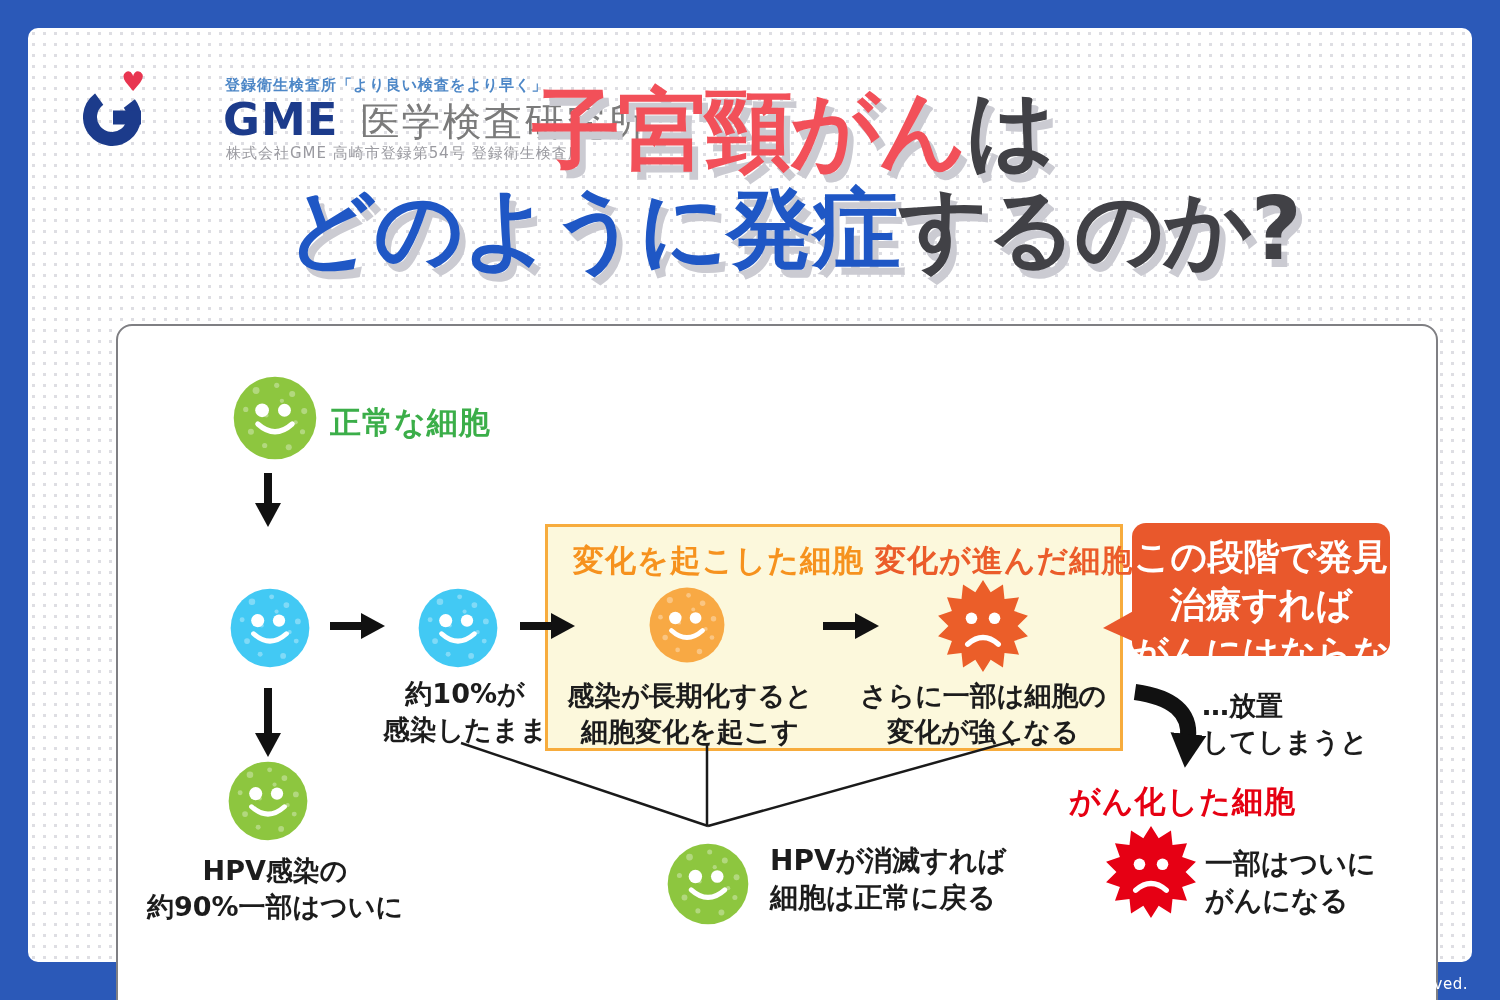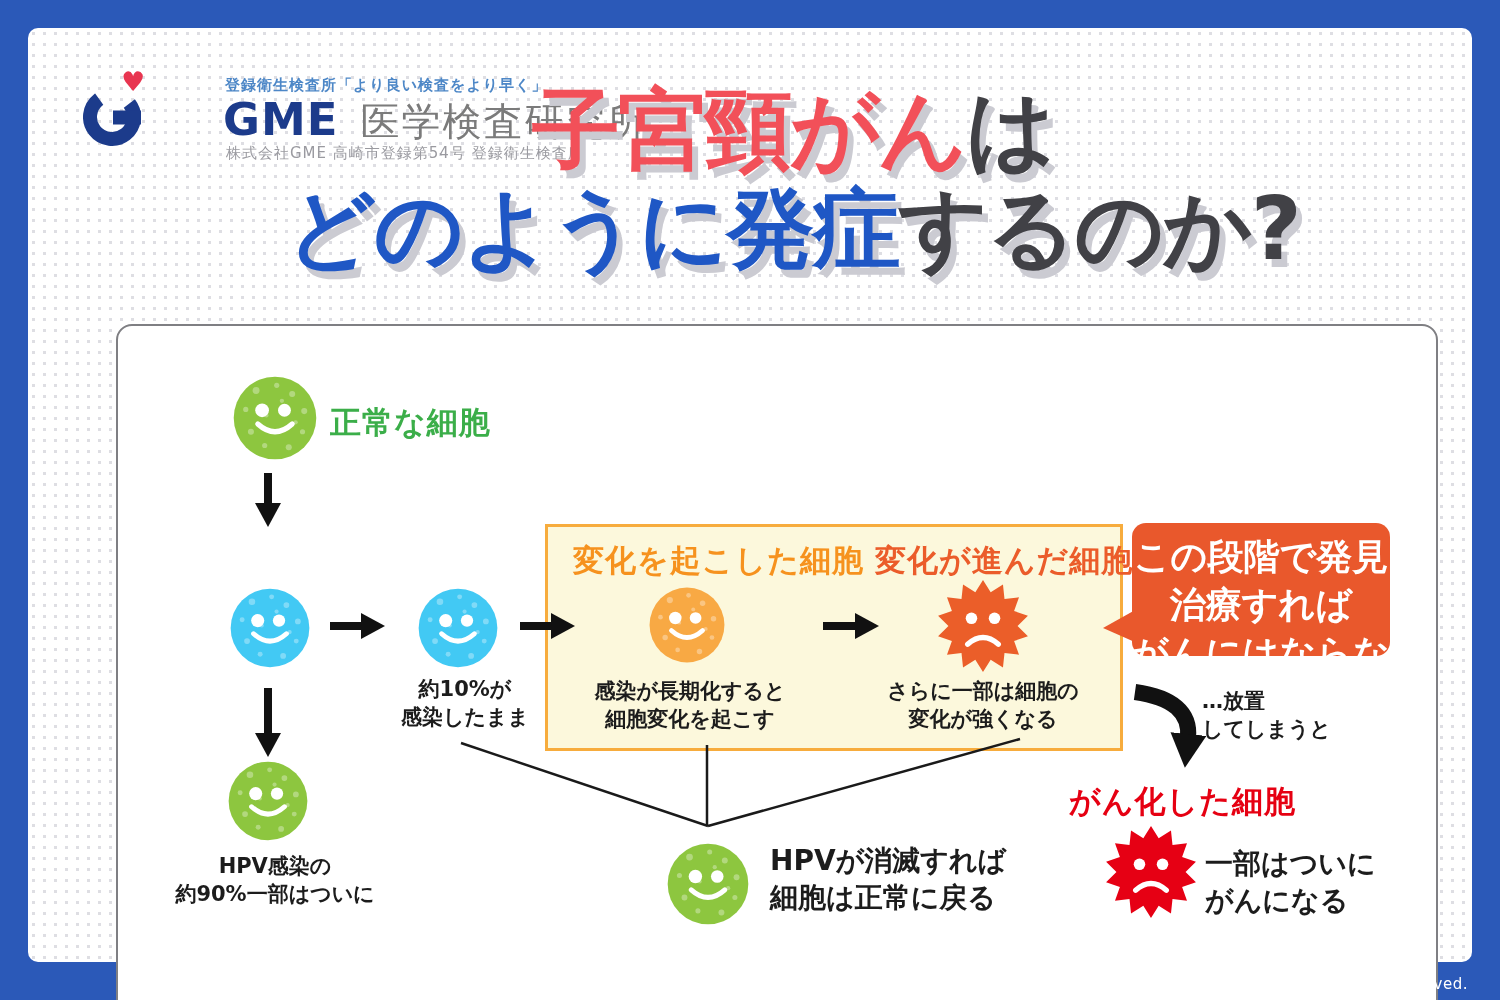--- a/index.html
+++ b/index.html
@@ -45,21 +45,21 @@
   }
   .overlay{position:absolute;left:0;top:0;width:1322px;height:638px;pointer-events:none;}
   .cell{position:absolute;}
   .heading{position:absolute;font-weight:800;font-size:31px;white-space:nowrap;letter-spacing:1px;}
   .h-green{color:#3bae49;}
   .h-cyan{color:#3ec5f2;}
   .h-orange{color:#f6921e;}
   .h-redorange{color:#eb5c2a;}
   .h-red{color:#e60012;}
   .note{
-    position:absolute;font-weight:700;font-size:21px;color:#1c1c1c;
+    position:absolute;font-weight:700;font-size:27px;color:#1c1c1c;
     line-height:1.32;white-space:pre-line;
   }
   .center{text-align:center;transform:translateX(-50%);}
   .yellow-box{
     position:absolute;left:427px;top:198px;width:578px;height:227px;
     background:#fcf8dc;border:3px solid #f7ac3d;box-sizing:border-box;
   }
   .callout{
     position:absolute;left:1014px;top:197px;width:258px;height:133px;
     background:#e9582c;border-radius:14px;color:#ffffff;

